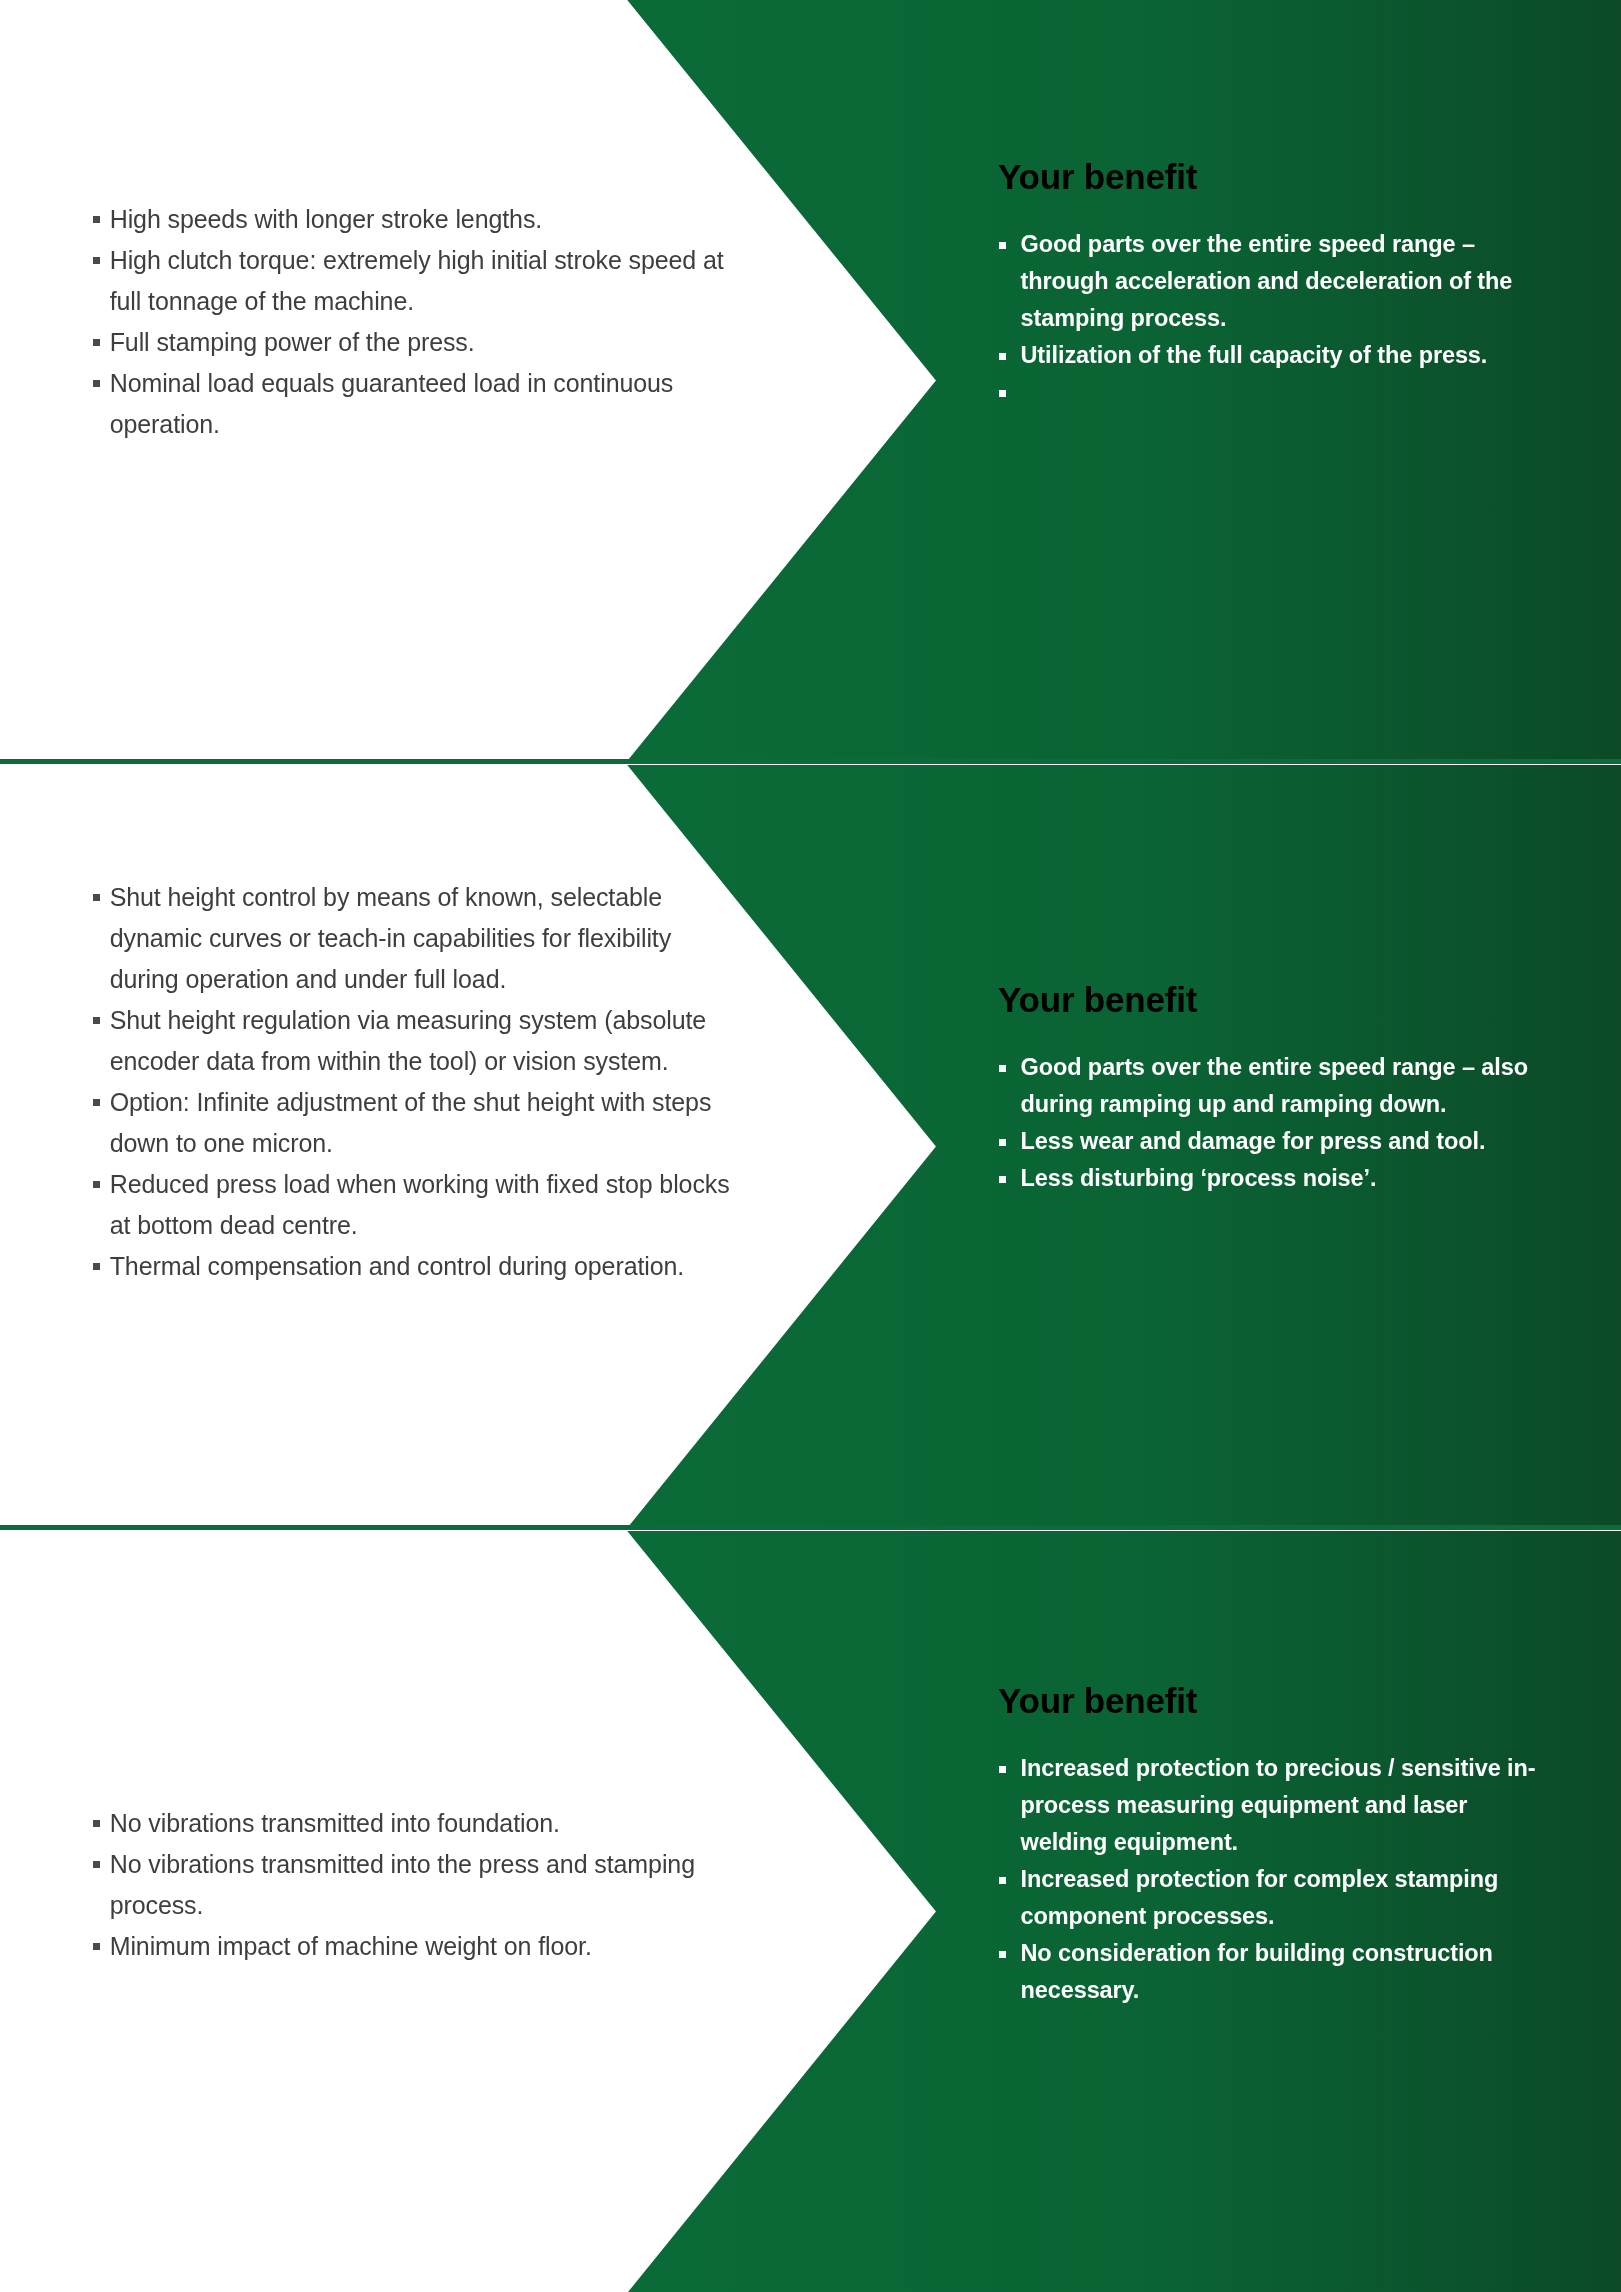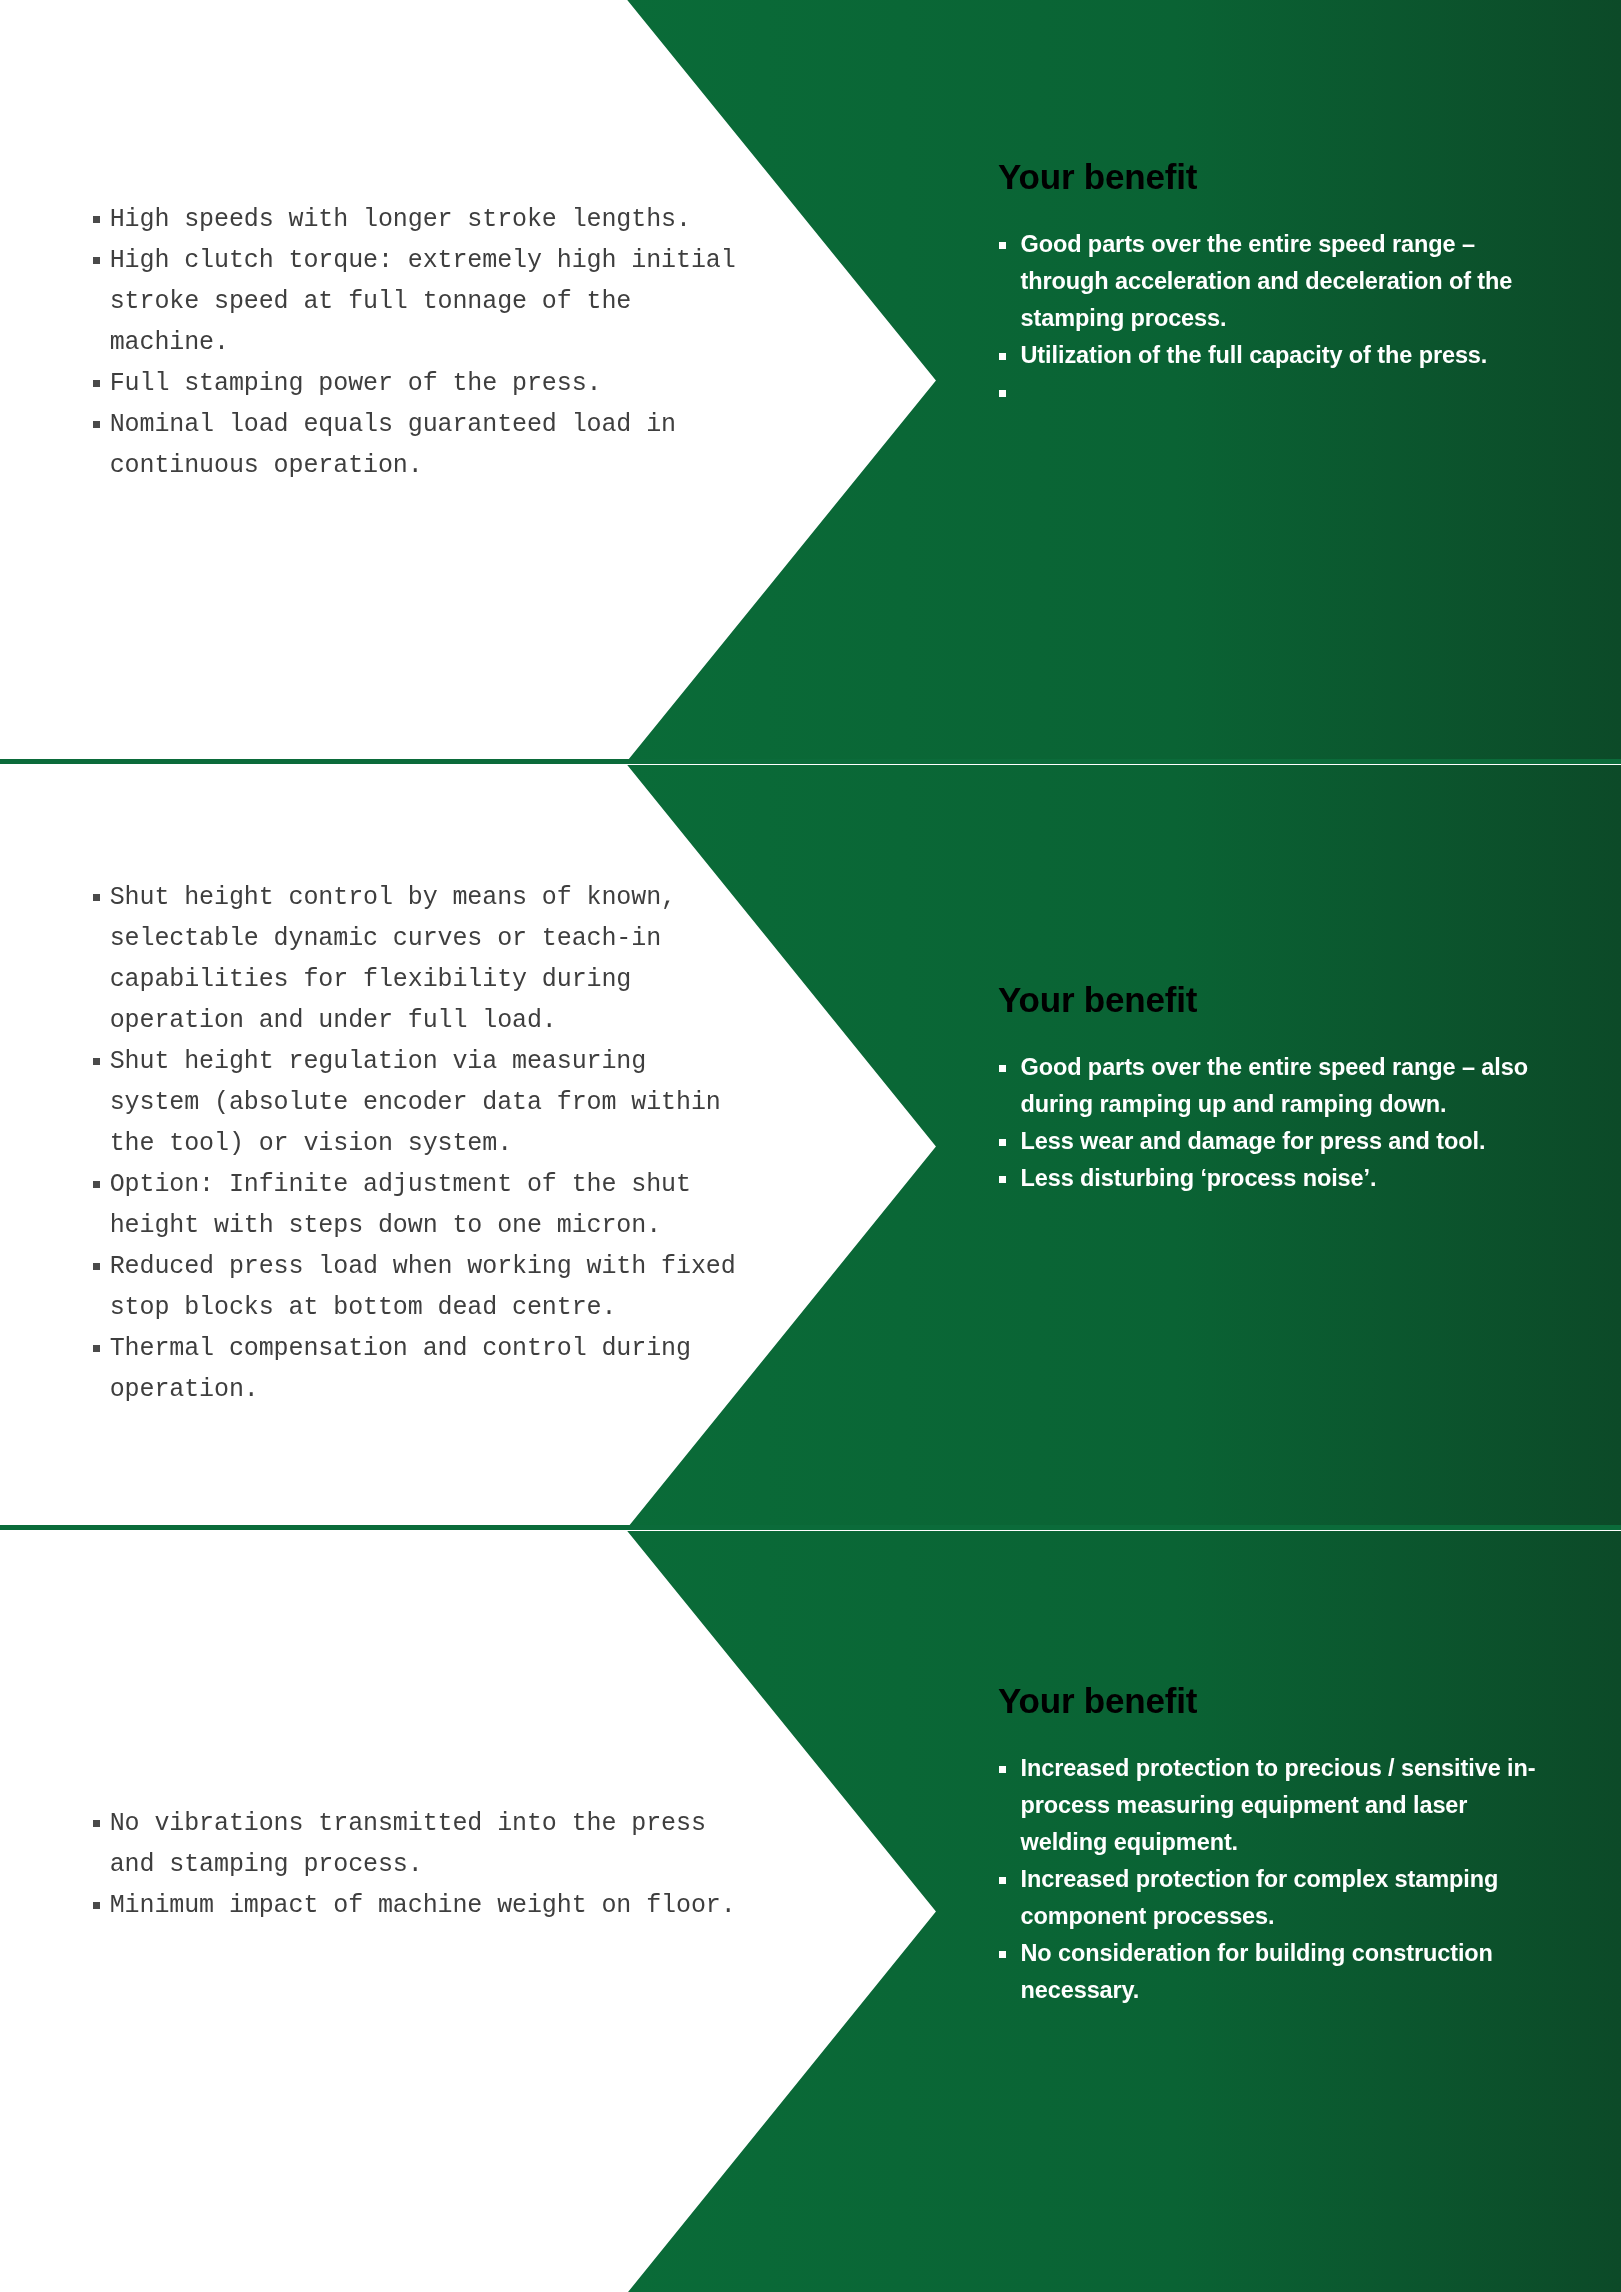--- a/index.html
+++ b/index.html
@@ -36,21 +36,21 @@
     height:4.9px;
     background:#0b6b3a;
   }
 
   
   .left-col {
     position:absolute;
     width:647px;
     left:93px;
   }
-  .left-list { list-style:none;font-family:Liberation Mono, monospace; }
+  .left-list { list-style:none; }
   .left-list li {
     position:relative;
     padding-left:16.7px;
     color:#3e3e3e;
     font-size:25px;
     line-height:41px;
     font-weight:400;
     letter-spacing:-0.1px;
   }
   .left-list li .bullet {
@@ -168,20 +168,21 @@
         <stop offset="0%" stop-color="#0a6b38"></stop>
         <stop offset="55%" stop-color="#0a6334"></stop>
         <stop offset="100%" stop-color="#0c4a28"></stop>
       </linearGradient>
     </defs>
     <polygon points="640,0 1654,0 1654,777 640,777 955,388" fill="url(#g3)"></polygon>
   </svg>
 
   <div class="left-col" style="top:1803px;">
     <ul class="left-list">
+      <li><span class="bullet"></span><span>No vibrations transmitted into foundation.</span></li>
       <li><span class="bullet"></span><span>No vibrations transmitted into the press and stamping process.</span></li>
       <li><span class="bullet"></span><span>Minimum impact of machine weight on floor.</span></li>
     </ul>
   </div>
 
   <div class="right-col" style="top:1681px;">
     <div class="benefit-title">Your benefit</div>
     <ul class="benefit-list">
       <li><span class="bullet"></span></li>
       <li><span class="bullet"></span><span>Increased protection to precious / sensitive in-process measuring equipment and laser welding equipment.</span></li>

